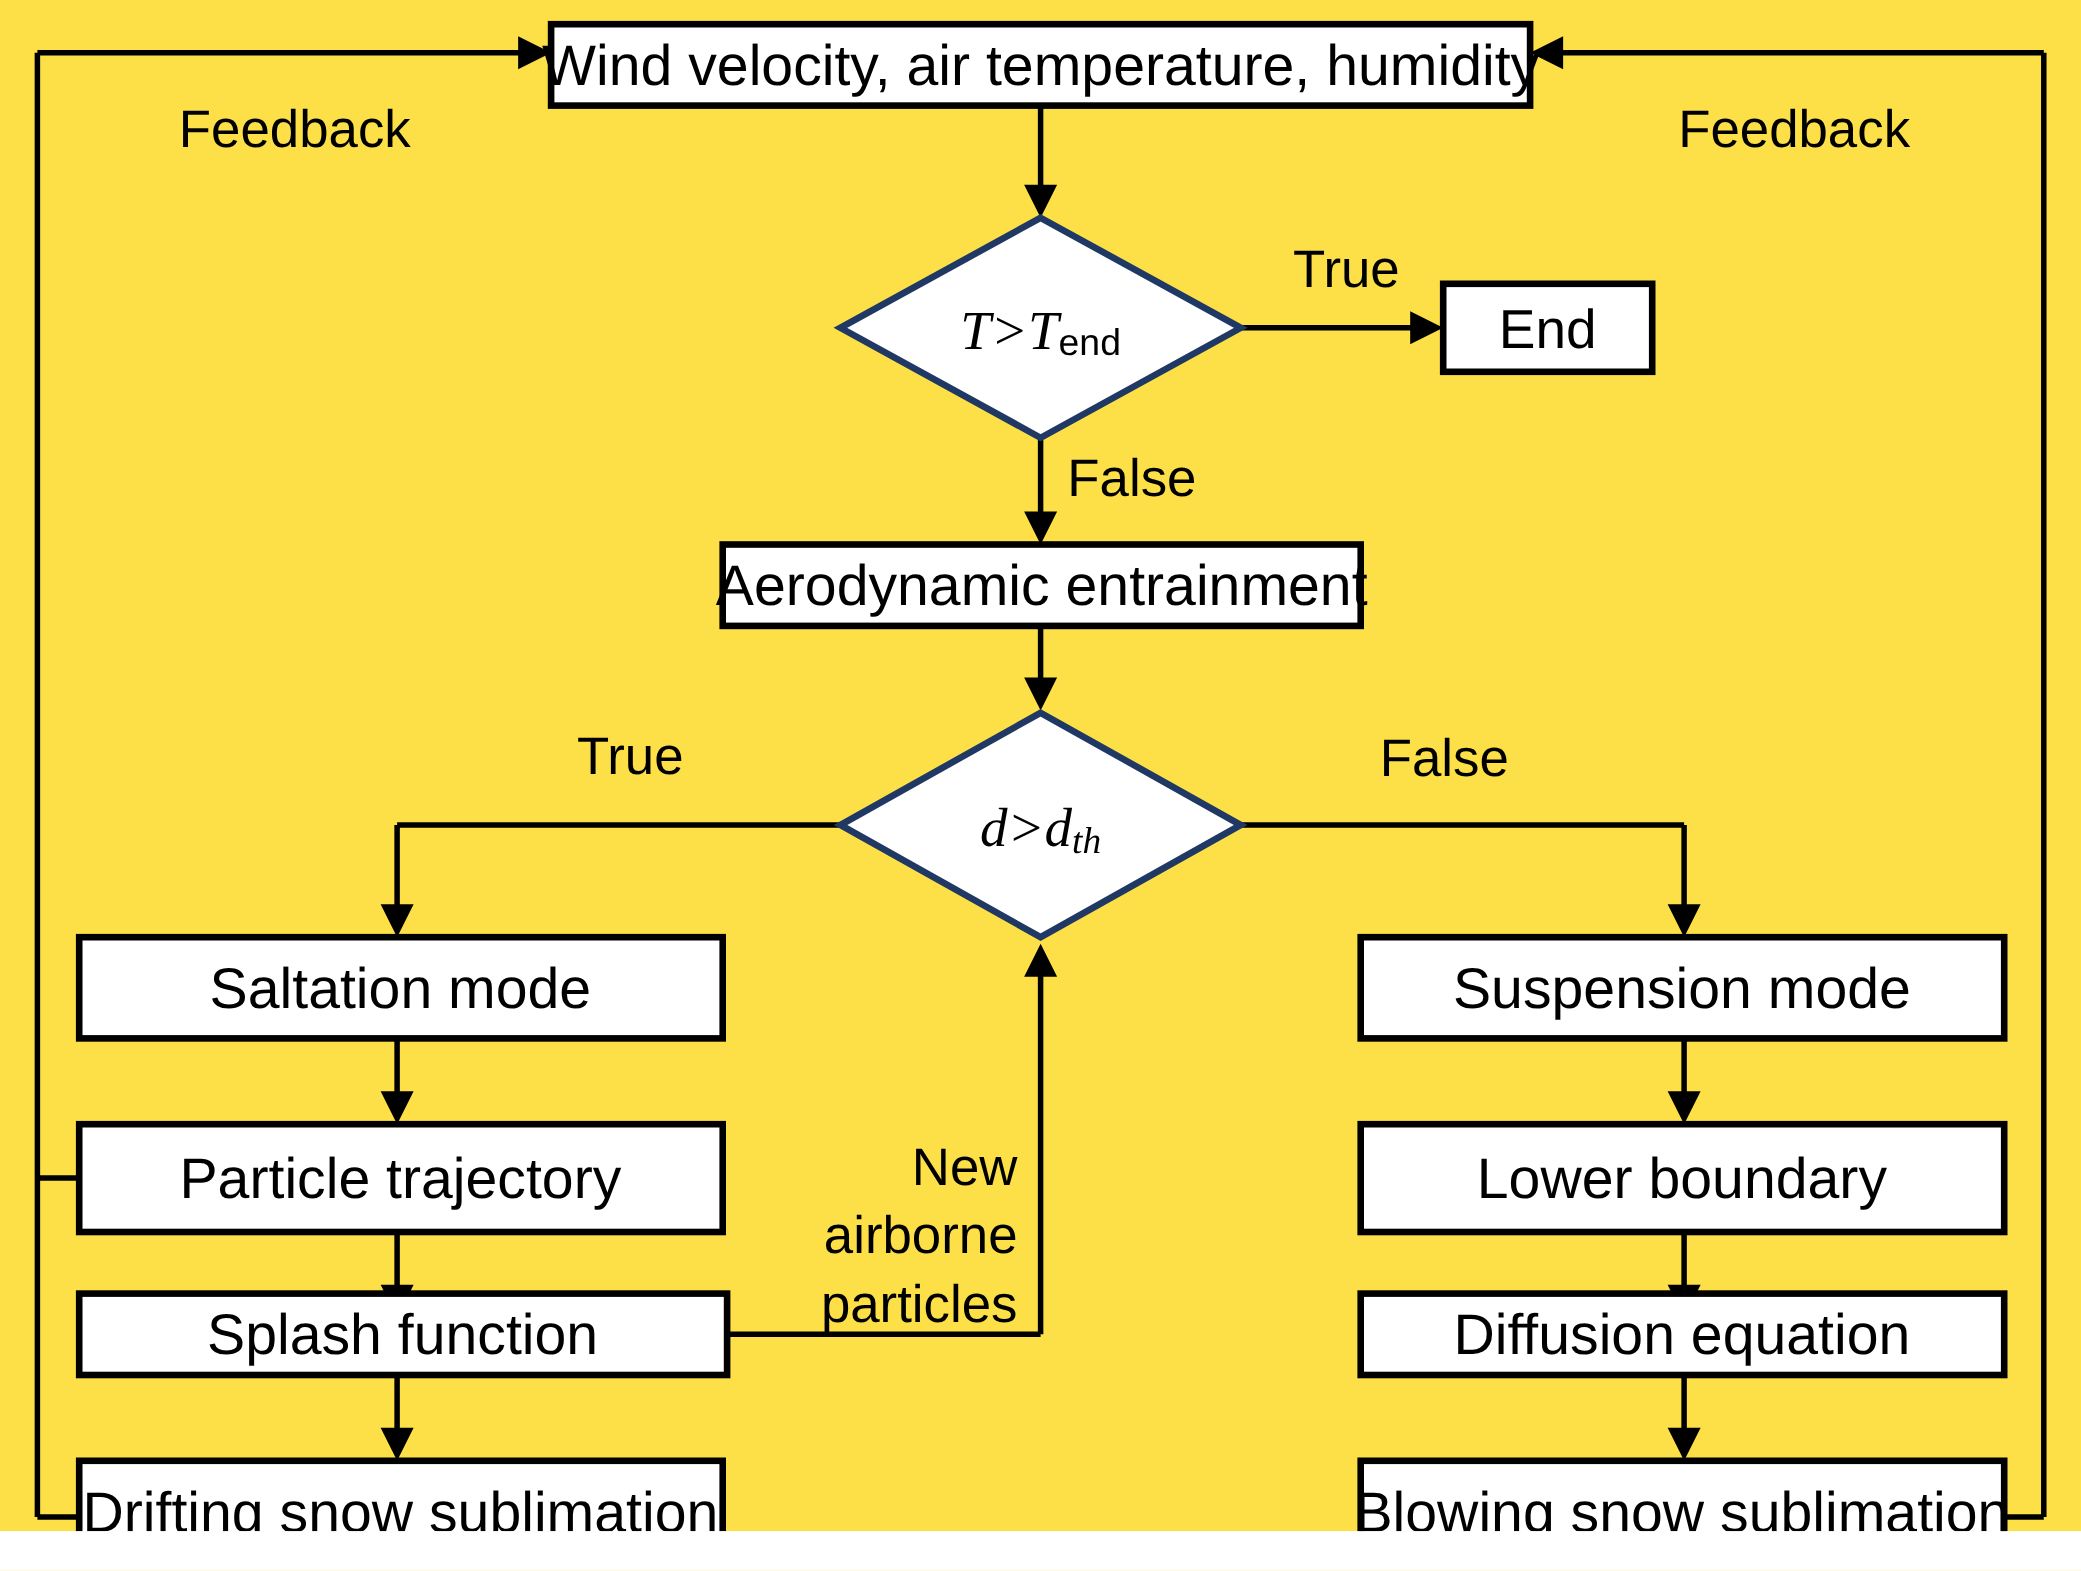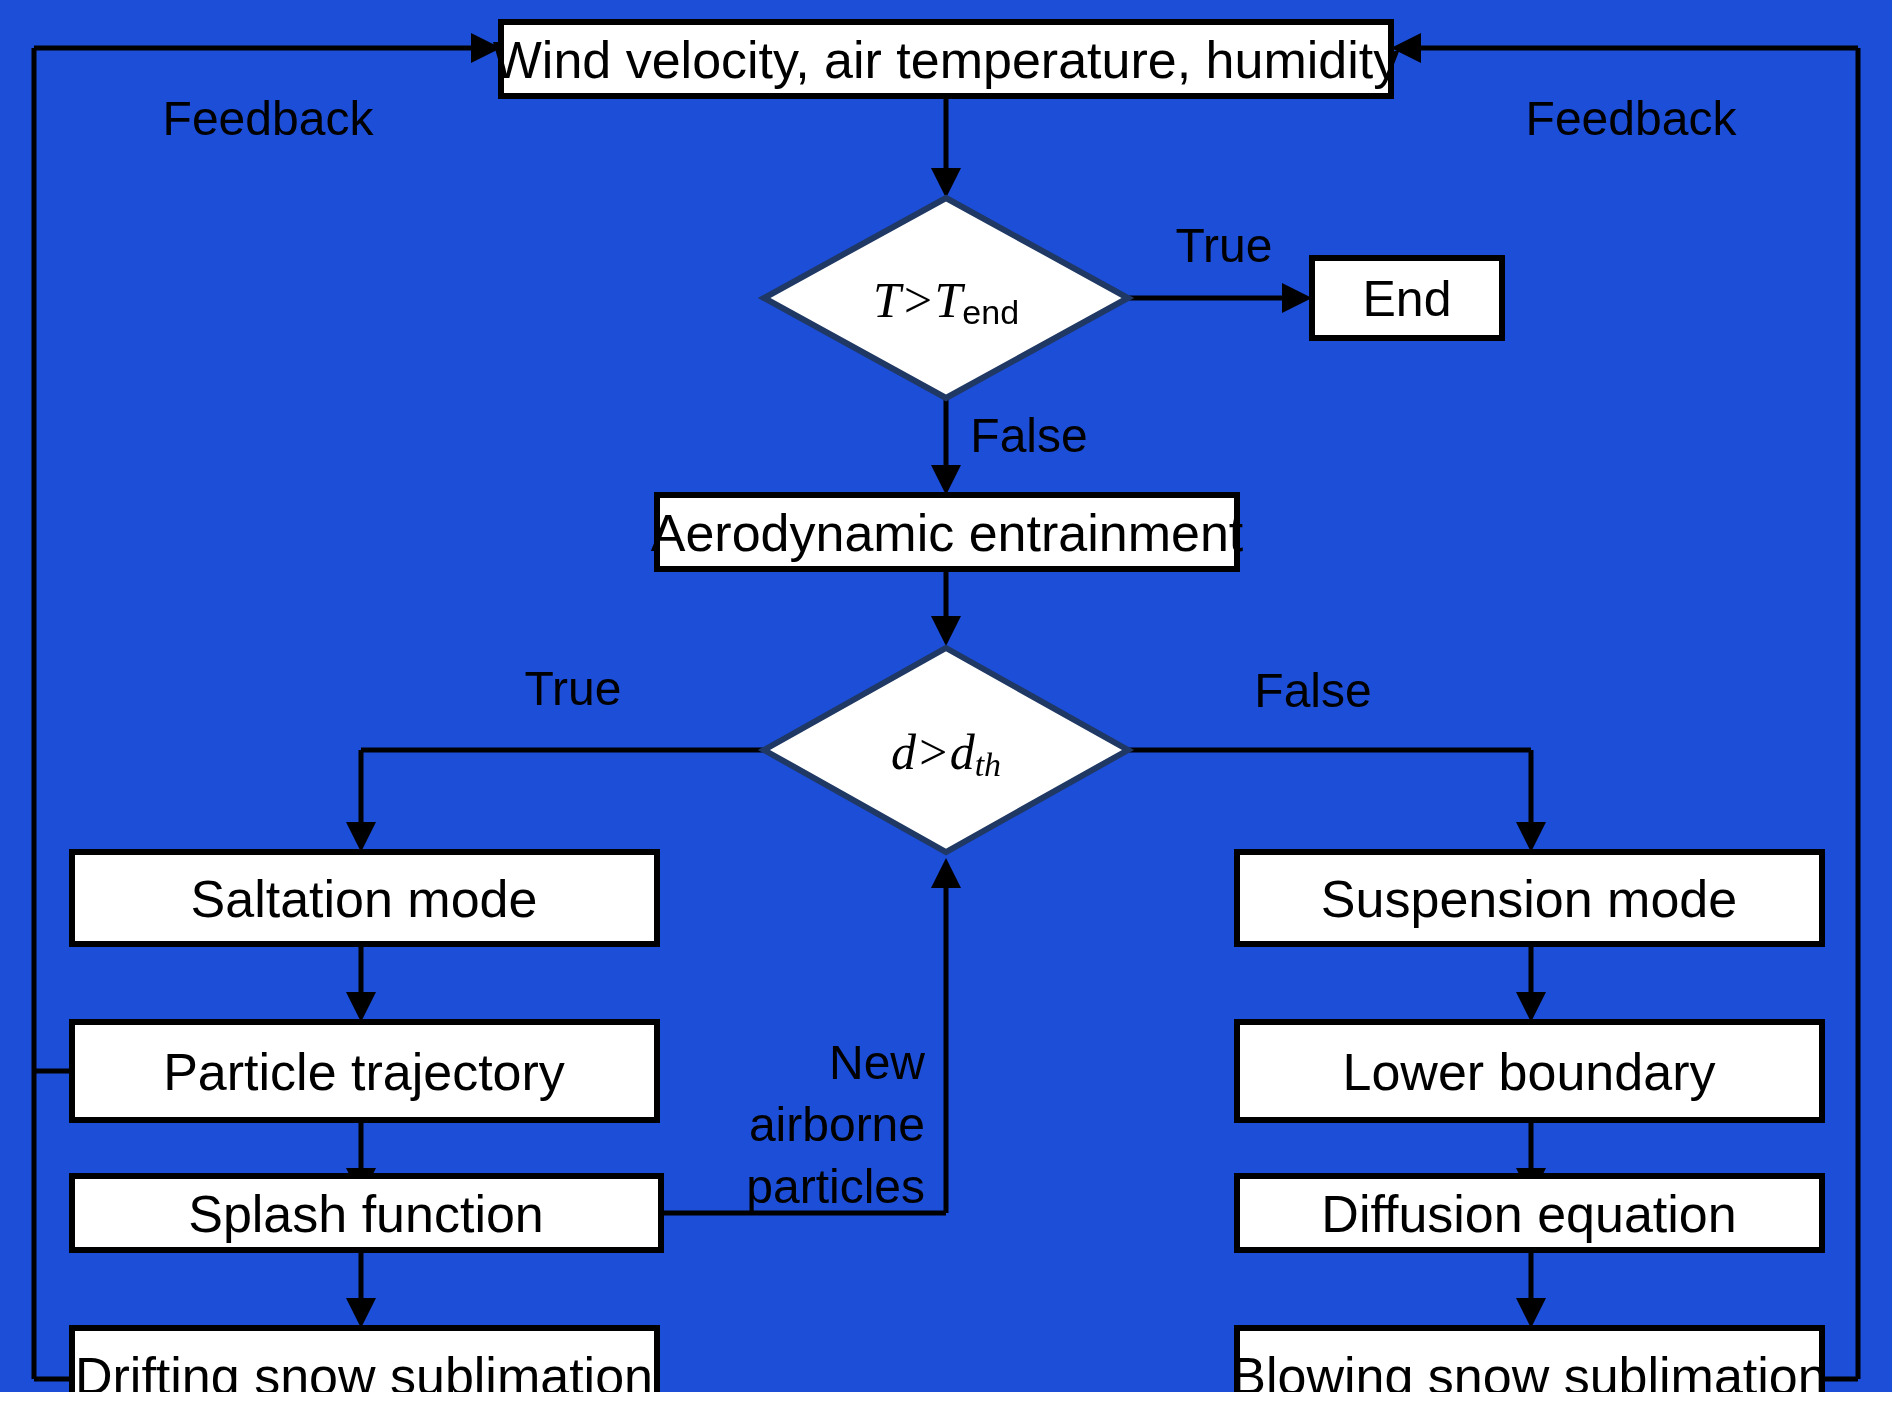--- a/index.html
+++ b/index.html
@@ -4,21 +4,21 @@
 <style>
   html, body {
     margin: 0;
     padding: 0;
     background: #ffffff;
   }
   #stage {
     position: relative;
     width: 1892px;
     height: 1392px;
-    background: #1d4ed8;
+    background: #fde047;
     overflow: hidden;
     font-family: "Liberation Sans", sans-serif;
   }
   #flow {
     position: absolute;
     left: 0;
     top: 0;
     width: 1892px;
     height: 1428px;
   }

